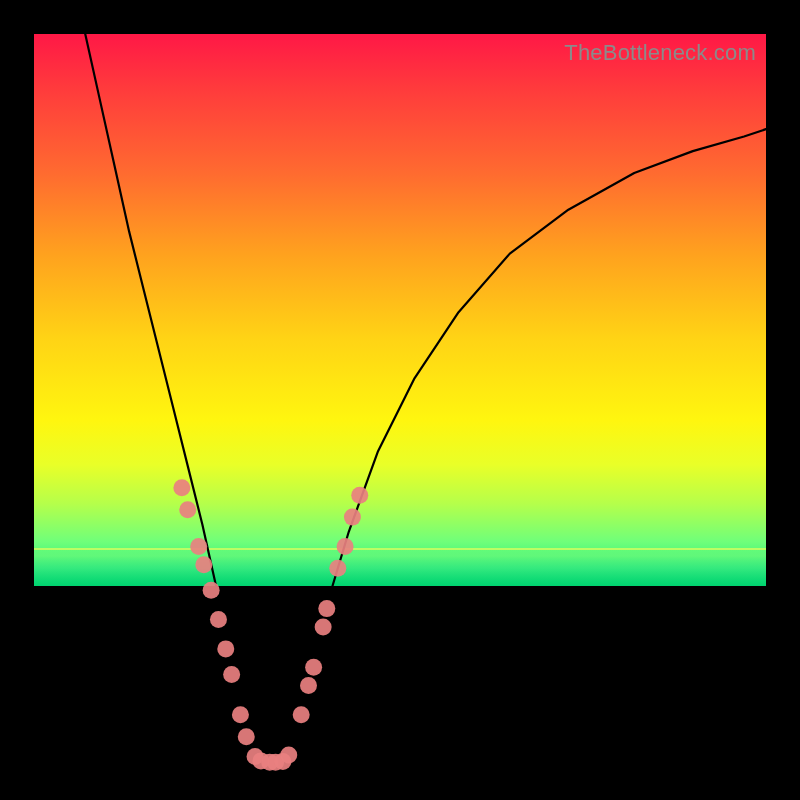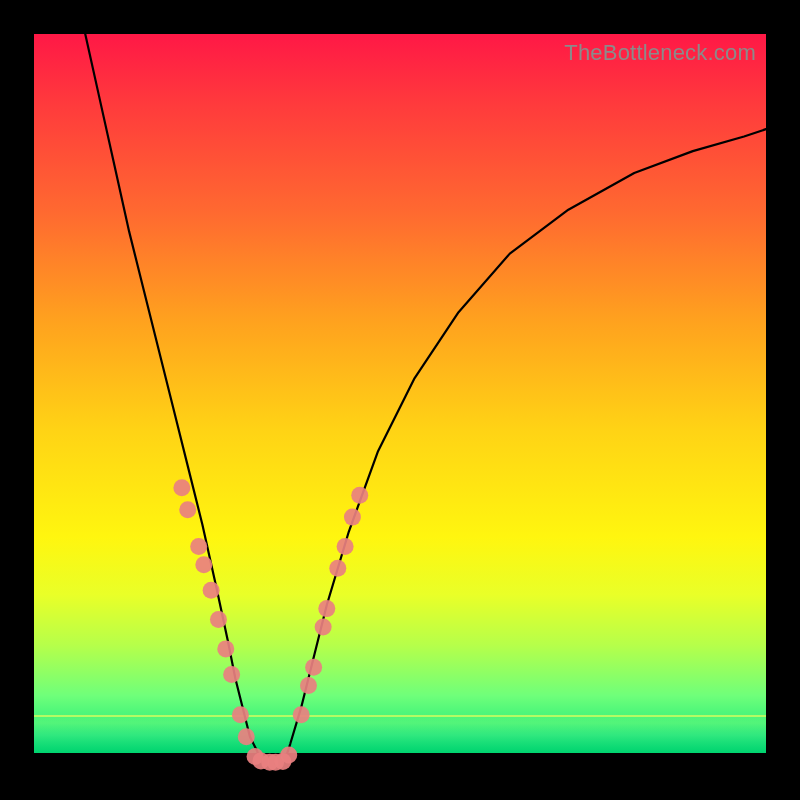--- a/index.html
+++ b/index.html
@@ -8,21 +8,21 @@
     position: relative;
     width: 800px;
     height: 800px;
     background: #000;
   }
   .plot-area {
     position: absolute;
     left: 34px;
     top: 34px;
     width: 732px;
-    height: 719px;
+    height: 552px;
     background: linear-gradient(
       to bottom,
       #ff1846 0%,
       #ff3b3c 10%,
       #ff6a30 25%,
       #ffa21e 40%,
       #ffd315 55%,
       #fff60f 70%,
       #e9ff28 78%,
       #b6ff4a 85%,

